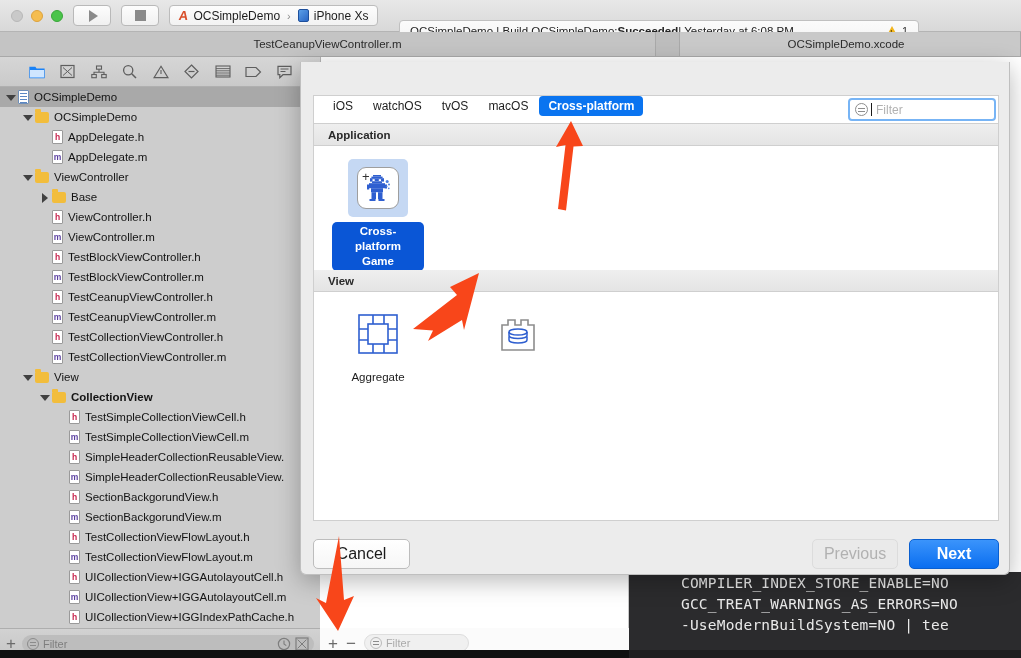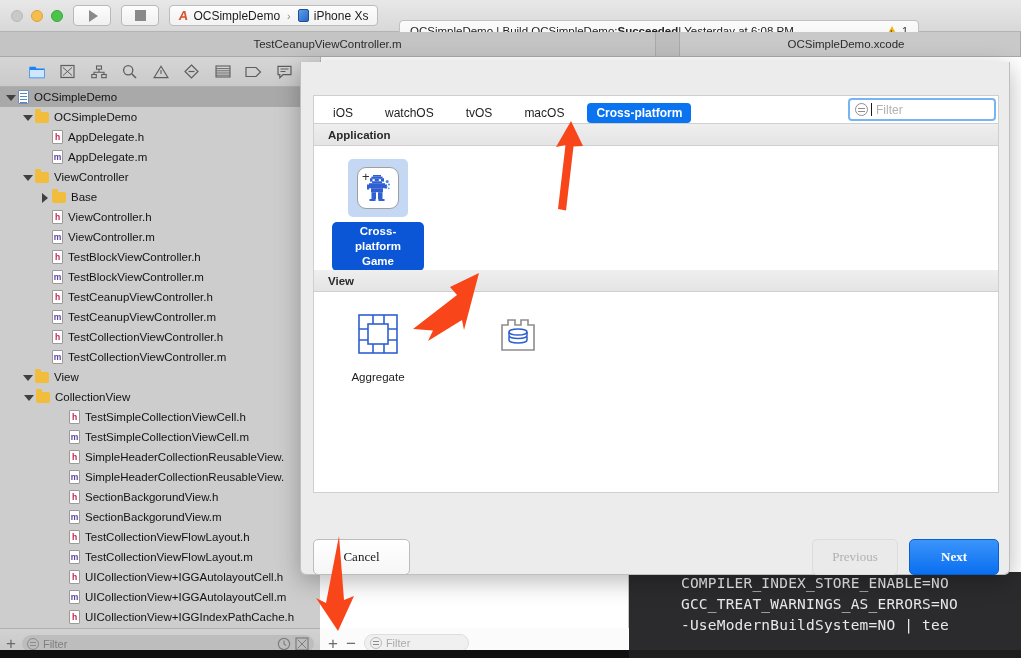--- a/index.html
+++ b/index.html
@@ -234,21 +234,21 @@
     border-radius: 0 0 6px 6px;
     box-shadow: 0 6px 24px rgba(0,0,0,.28);
   }
   .sheet-title {
     position: absolute; left: 12px; top: 8px;
     font-size: 12.5px; color: #1b1b1b;
   }
   .tabs-row {
     position: absolute; left: 12px; top: 33px; width: 686px; height: 29px;
     background: #ffffff; border: 1px solid #cfcfcf;
-    display: flex; align-items: flex-end; padding-left: 10px; gap: 14px;
+    display: flex; align-items: flex-start; padding-left: 10px; gap: 2px;
   }
   .plat-tab {
     height: 20px; padding: 0 9px; border-radius: 4px;
     display: flex; align-items: center;
     font-size: 12px; color: #1d1d1d; font-weight: 500;
   }
   .plat-tab.active { background: #0a74f0; color: #fff; font-weight: bold; }
   .sheet-filter {
     position: absolute; right: 2px; top: 2px; width: 148px; height: 23px;
     background: #fff; border: 2px solid #77b4f5; border-radius: 4px;
@@ -301,24 +301,23 @@
     position: relative; display:flex; align-items:center; justify-content:center;
   }
   .game-plus {
     position:absolute; left:4px; top:2px; font-size: 13px; color:#333; line-height:1;
   }
 
   .btn-row {
     position: absolute; left: 0; bottom: 0; width: 710px; height: 46px;
   }
   .btn {
-    position: absolute; height: 36px; border-radius: 5px;
+    position: absolute; height: 30px; border-radius: 5px;
     display:flex; align-items:center; justify-content:center;
-    font-size: 13px;
-    font-family: Liberation Serif, serif;
+    font-size: 16px;
   }
   .btn.cancel {
     left: 12px; top: 11px; width: 97px;
     background: linear-gradient(to bottom,#ffffff,#f6f6f6);
     border: 1px solid #bdbdbd; color: #1a1a1a;
   }
   .btn.prev {
     right: 113px; top: 11px; width: 86px;
     background: #eaeaea; border: 1px solid #dcdcdc; color: #b1b1b1;
   }
@@ -504,21 +503,21 @@
       <div class="row" style="padding-left: 40px;">
         <span class="disc none"></span>
         <span class="fileic m">m</span>
         <span>TestCollectionViewController.m</span>
       </div>
       <div class="row" style="padding-left: 23px;">
         <span class="disc open"></span>
         <span class="folder"></span>
         <span>View</span>
       </div>
-      <div class="row" style="padding-left: 24px;">
+      <div class="row" style="padding-left: 40px; font-weight: bold;">
         <span class="disc open"></span>
         <span class="folder"></span>
         <span>CollectionView</span>
       </div>
       <div class="row" style="padding-left: 57px;">
         <span class="disc none"></span>
         <span class="fileic h">h</span>
         <span>TestSimpleCollectionViewCell.h</span>
       </div>
       <div class="row" style="padding-left: 57px;">
@@ -678,21 +677,21 @@
             </div>
           </div>
           <div class="tpl-label">Cross-platform<br>Game</div>
         </div>
       </div>
     </div>
 
     <div class="section-hdr" style="top:208px">
       <span>View</span>
     </div>
-    <div class="tpl-area" style="top:230px; height:201px">
+    <div class="tpl-area" style="top:230px; height:229px">
       <div class="tpl-grid" style="gap:48px">
         <div class="tpl">
           <div class="tpl-thumb">
             <svg width="44" height="44" viewBox="0 0 44 44">
               <rect x="3" y="3" width="38" height="38" fill="none" stroke="#2f5fd0" stroke-width="1.6"></rect>
               <rect x="12" y="12" width="20" height="20" fill="#fff" stroke="#2f5fd0" stroke-width="1.6"></rect>
               <path d="M3 17h9M32 17h9M3 28h9M32 28h9M17 3v9M17 32v9M28 3v9M28 32v9" stroke="#2f5fd0" stroke-width="1.6"></path>
             </svg>
           </div>
           <div class="tpl-label">Aggregate</div>

